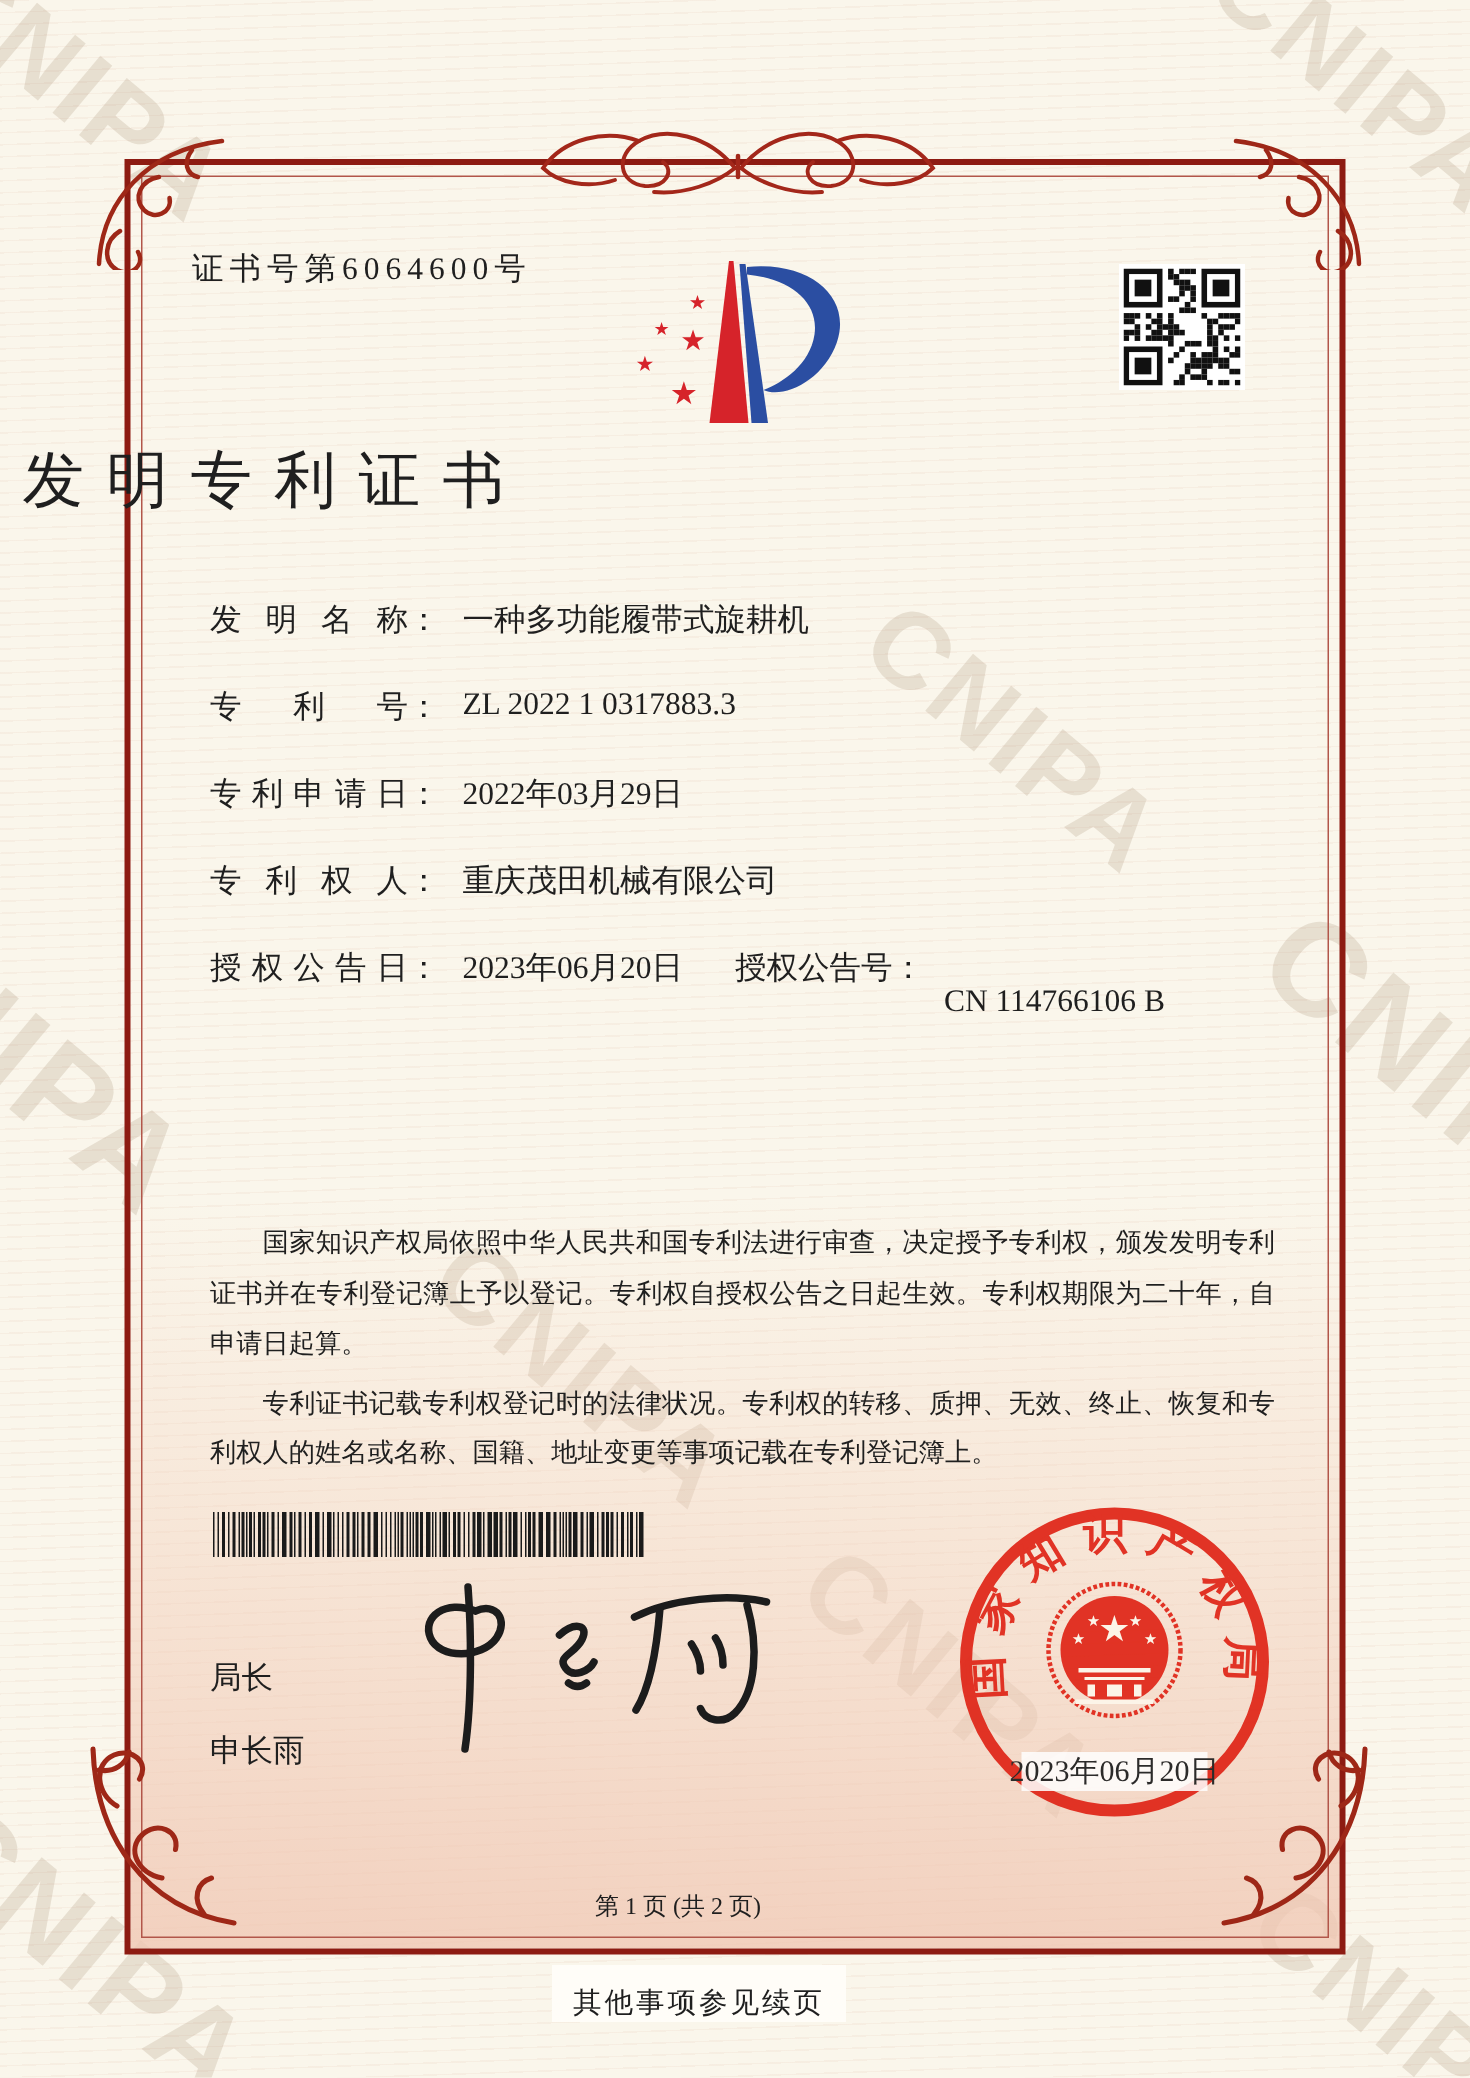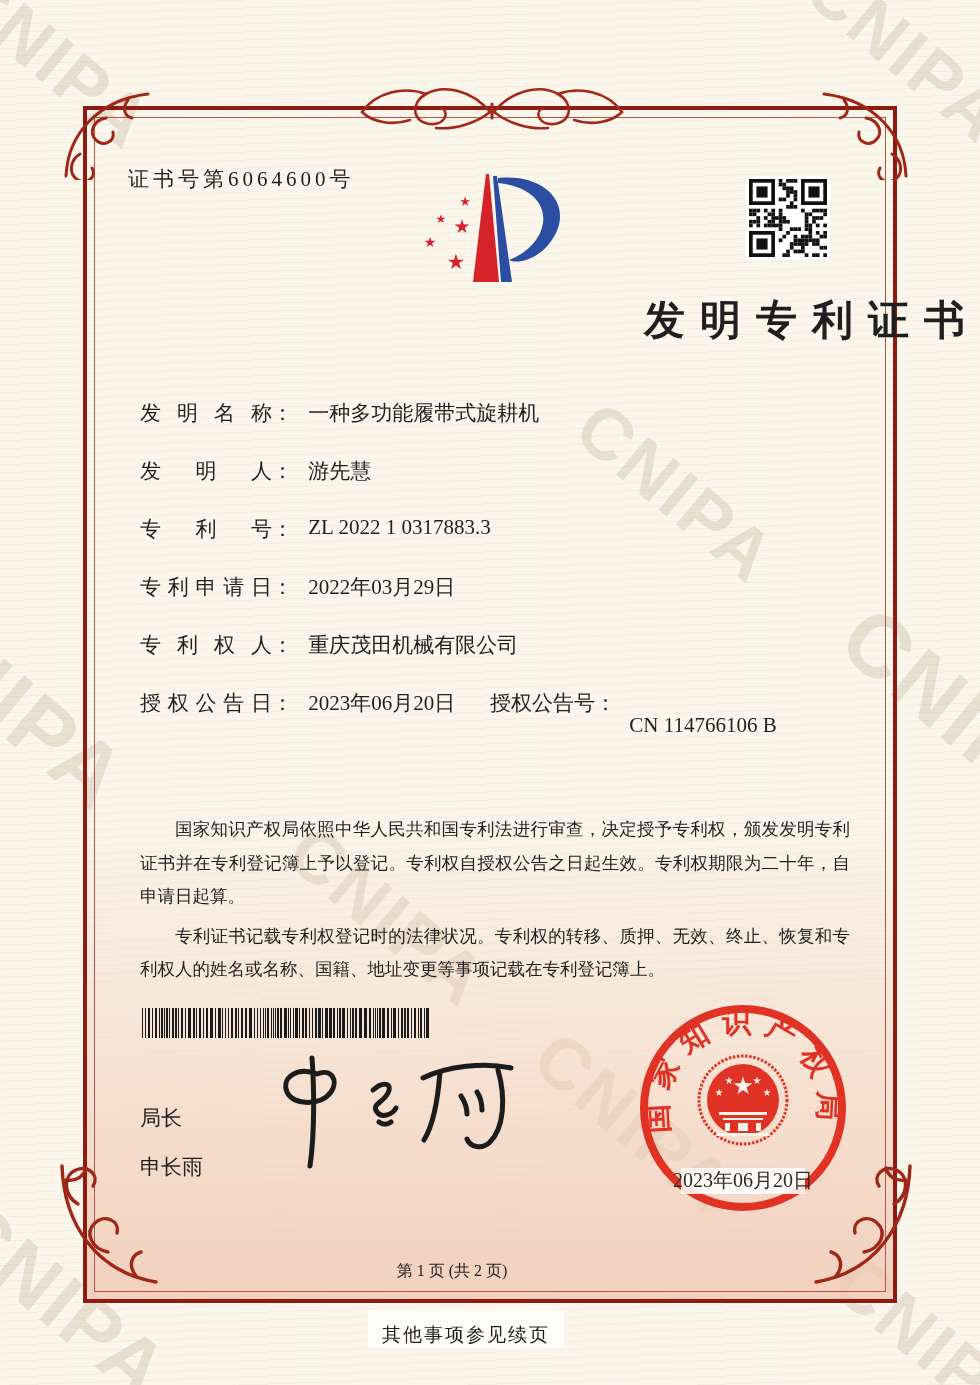--- a/index.html
+++ b/index.html
@@ -19,21 +19,21 @@
          border:4px solid #8d1b12;z-index:1;
          background:linear-gradient(180deg, rgba(244,216,198,0) 0%, rgba(244,216,198,0) 58%,
                     rgba(243,208,188,0.45) 78%, rgba(240,198,178,0.78) 100%);}
   #frame-inner{position:absolute;inset:7px;border:1px solid #b2564a;}
   .ornament{position:absolute;z-index:2;}
   
   .content{position:absolute;z-index:2;color:#1f1f1f;}
   #cert-no{left:128px;top:165px;font-size:21px;letter-spacing:4px;}
   #logo{left:418px;top:166px;}
   #qr{left:746px;top:176px;background:#fff;padding:3px;}
-  #title{left:0;top:293px;width:980px;text-align:right;font-size:41px;font-weight:bold;
+  #title{left:0;top:293px;width:980px;text-align:left;font-size:41px;font-weight:normal;
          letter-spacing:15px;text-indent:15px;}
   #fields{left:140px;top:399px;width:712px;font-size:21px;}
   .frow{position:relative;height:34px;margin-bottom:24px;white-space:nowrap;}
   .flabel{display:inline-block;width:132px;text-align:justify;text-align-last:justify;vertical-align:top;}
   .fcolon{display:inline-block;vertical-align:top;}
   .fvalue{display:inline-block;margin-left:10px;vertical-align:top;}
   .grant-right{position:absolute;left:350px;top:0;white-space:nowrap;}
   .grant-right .fvalue{margin-left:8px;margin-top:24px;}
   #paras{left:140px;top:814px;width:710px;font-size:17.5px;line-height:1.92;text-align:justify;font-family:Liberation Mono, monospace;}
   #paras p{margin:0 0 6px 0;text-indent:2em;}
@@ -258,24 +258,20 @@
     </svg>
 
   <div class="content" id="title">发明专利证书</div>
 
   <div class="content" id="fields">
     <div class="frow">
       <span class="flabel">发明名称</span><span class="fcolon">：</span>
       <span class="fvalue">一种多功能履带式旋耕机</span>
     </div>
     <div class="frow">
-      <span class="flabel">发明人</span><span class="fcolon">：</span>
-      <span class="fvalue">游先慧</span>
-    </div>
-    <div class="frow">
       <span class="flabel">专利号</span><span class="fcolon">：</span>
       <span class="fvalue">ZL 2022 1 0317883.3</span>
     </div>
     <div class="frow">
       <span class="flabel">专利申请日</span><span class="fcolon">：</span>
       <span class="fvalue">2022年03月29日</span>
     </div>
     <div class="frow">
       <span class="flabel">专利权人</span><span class="fcolon">：</span>
       <span class="fvalue">重庆茂田机械有限公司</span>

